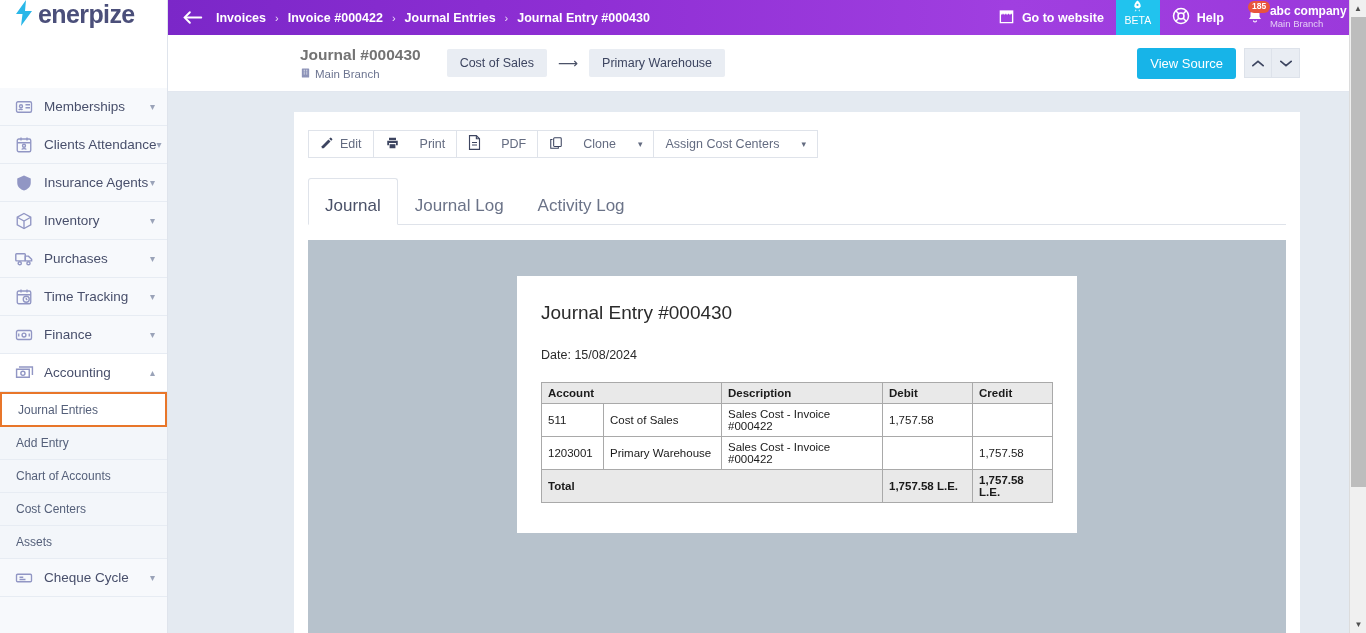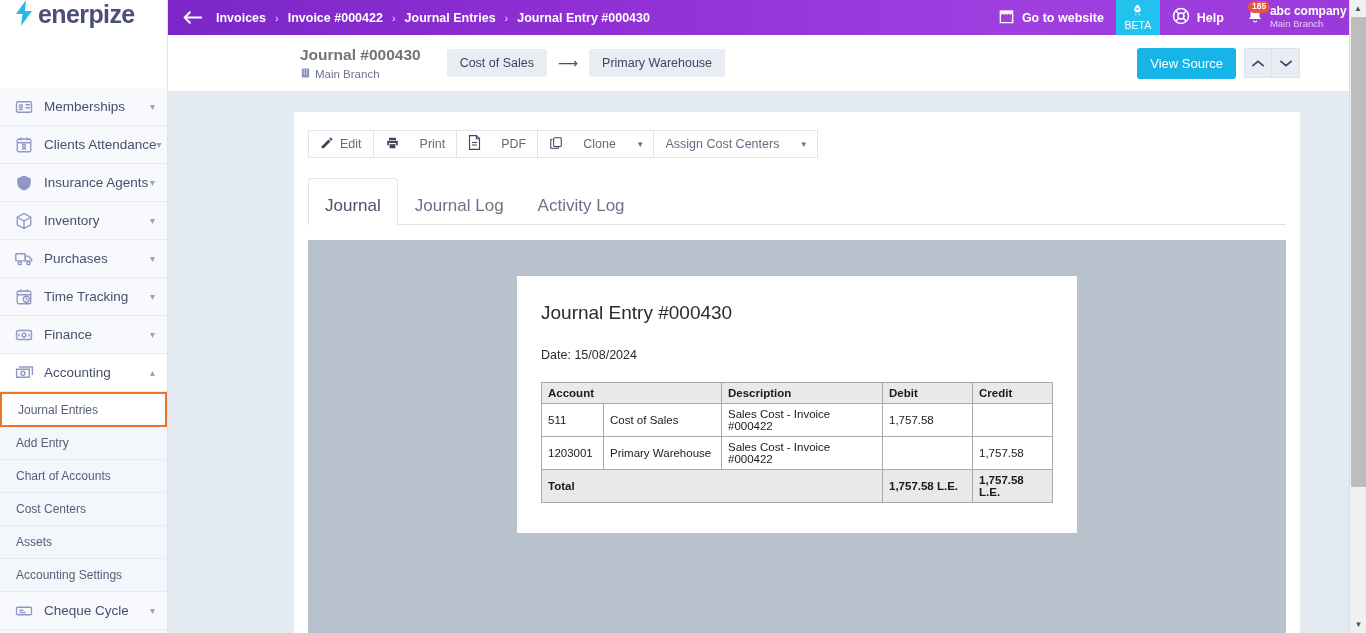--- a/index.html
+++ b/index.html
@@ -72,21 +72,21 @@
     flex: 0 0 35px;
   }
   .collapse-btn { width: 48px; display: flex; align-items: center; justify-content: center; cursor: pointer; }
   .crumbs { display: flex; align-items: center; gap: 9px; font-size: 12.5px; font-weight: 700; }
   .crumbs .sep { font-size: 11px; opacity: .85; font-weight: 400; }
   .crumb { cursor: pointer; white-space: nowrap; }
   .topbar-right { margin-left: auto; display: flex; align-items: stretch; height: 35px; }
   .tb-btn { display: flex; align-items: center; gap: 7px; padding: 0 12px; font-size: 12.5px; font-weight: 700; cursor: pointer; }
   .beta {
     background: #21c3ee; width: 44px;
-    display: flex; flex-direction: column; align-items: center; justify-content: center;
+    display: flex; flex-direction: column; align-items: center; 
     font-size: 10.5px; cursor: pointer; line-height: 1.05;
   }
   .notif { position: relative; padding: 0 6px 0 10px; display: flex; align-items: center; cursor: pointer; }
   .badge {
     position: absolute; top: 1px; left: 12px;
     background: #e8543f; color: #fff;
     font-size: 8.5px; font-weight: 700;
     border-radius: 9px; padding: 1px 4px;
     line-height: 1.15;
   }
@@ -311,23 +311,20 @@
       <span>Add Entry</span>
     </div>
     <div class="sub-item">
       <span>Chart of Accounts</span>
     </div>
     <div class="sub-item">
       <span>Cost Centers</span>
     </div>
     <div class="sub-item">
       <span>Assets</span>
-    </div>
-    <div class="sub-item">
-      <span>Accounting Settings</span>
     </div>
 
     <div class="nav-item">
       <span class="ico">
         <svg width="18" height="18" viewBox="0 0 24 24" fill="none" stroke="#9196c4" stroke-width="1.8">
           <rect x="2" y="7" width="20" height="10" rx="1.5"></rect>
             <path d="M6 11h5M6 14h8"></path>
         </svg>
       </span>
       <span class="lbl">Cheque Cycle</span>

